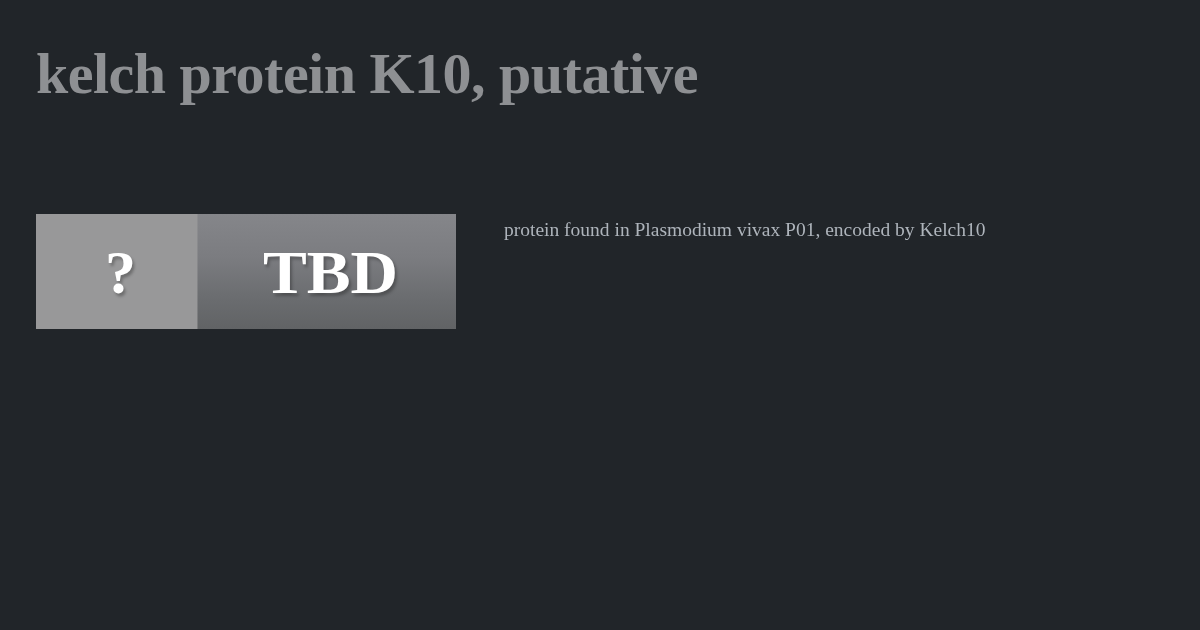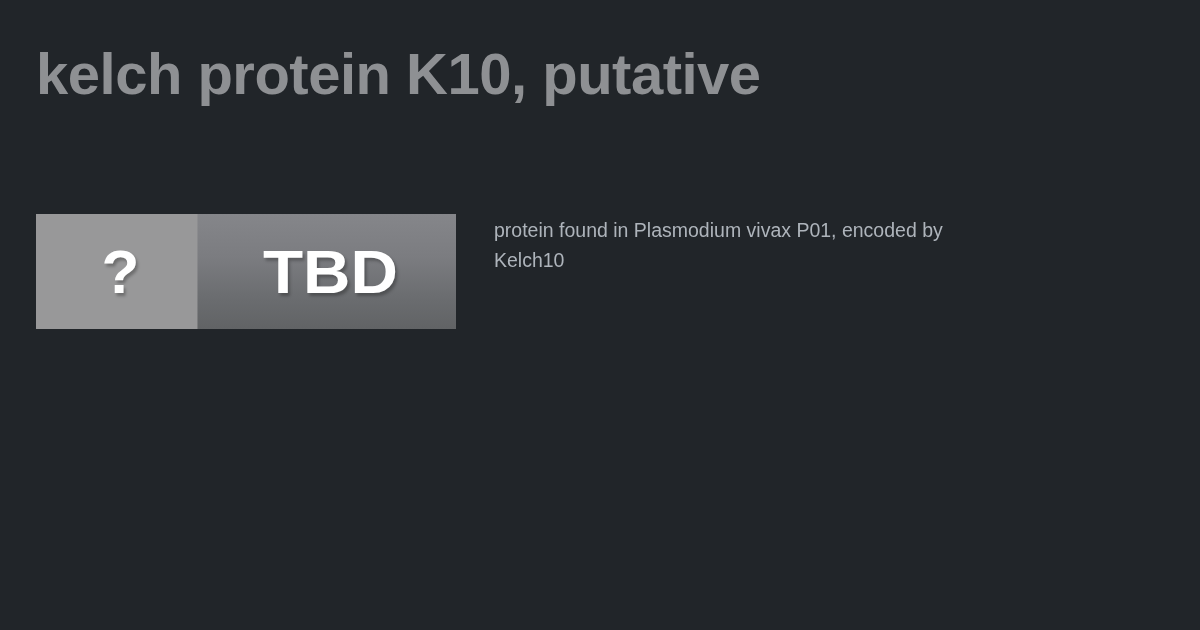--- a/index.html
+++ b/index.html
@@ -12,20 +12,21 @@
     background: #212529;
     font-family: "Liberation Sans", sans-serif;
     overflow: hidden;
     position: relative;
   }
 
   .og-card {
     position: absolute;
     inset: 0;
     padding: 0;
+    font-family: Liberation Serif, serif;
   }
 
   
   .entity-title {
     position: absolute;
     left: 36px;
     top: 44px;
     width: 740px;
     margin: 0;
     font-size: 58px;
@@ -78,21 +79,21 @@
     font-size: 62px;
     line-height: 1;
     letter-spacing: 0px;
     font-stretch: condensed;
     transform: scaleX(1.06);
     transform-origin: center;
   }
 
   .description {
     position: absolute;
-    left: 458px;
+    left: 468px;
     top: -19px;
     width: 520px;
     font-size: 19.5px;
     line-height: 30px;
     color: #aeb4bb;
     font-weight: 400;
   }
 </style>
 </head>
 <body>

